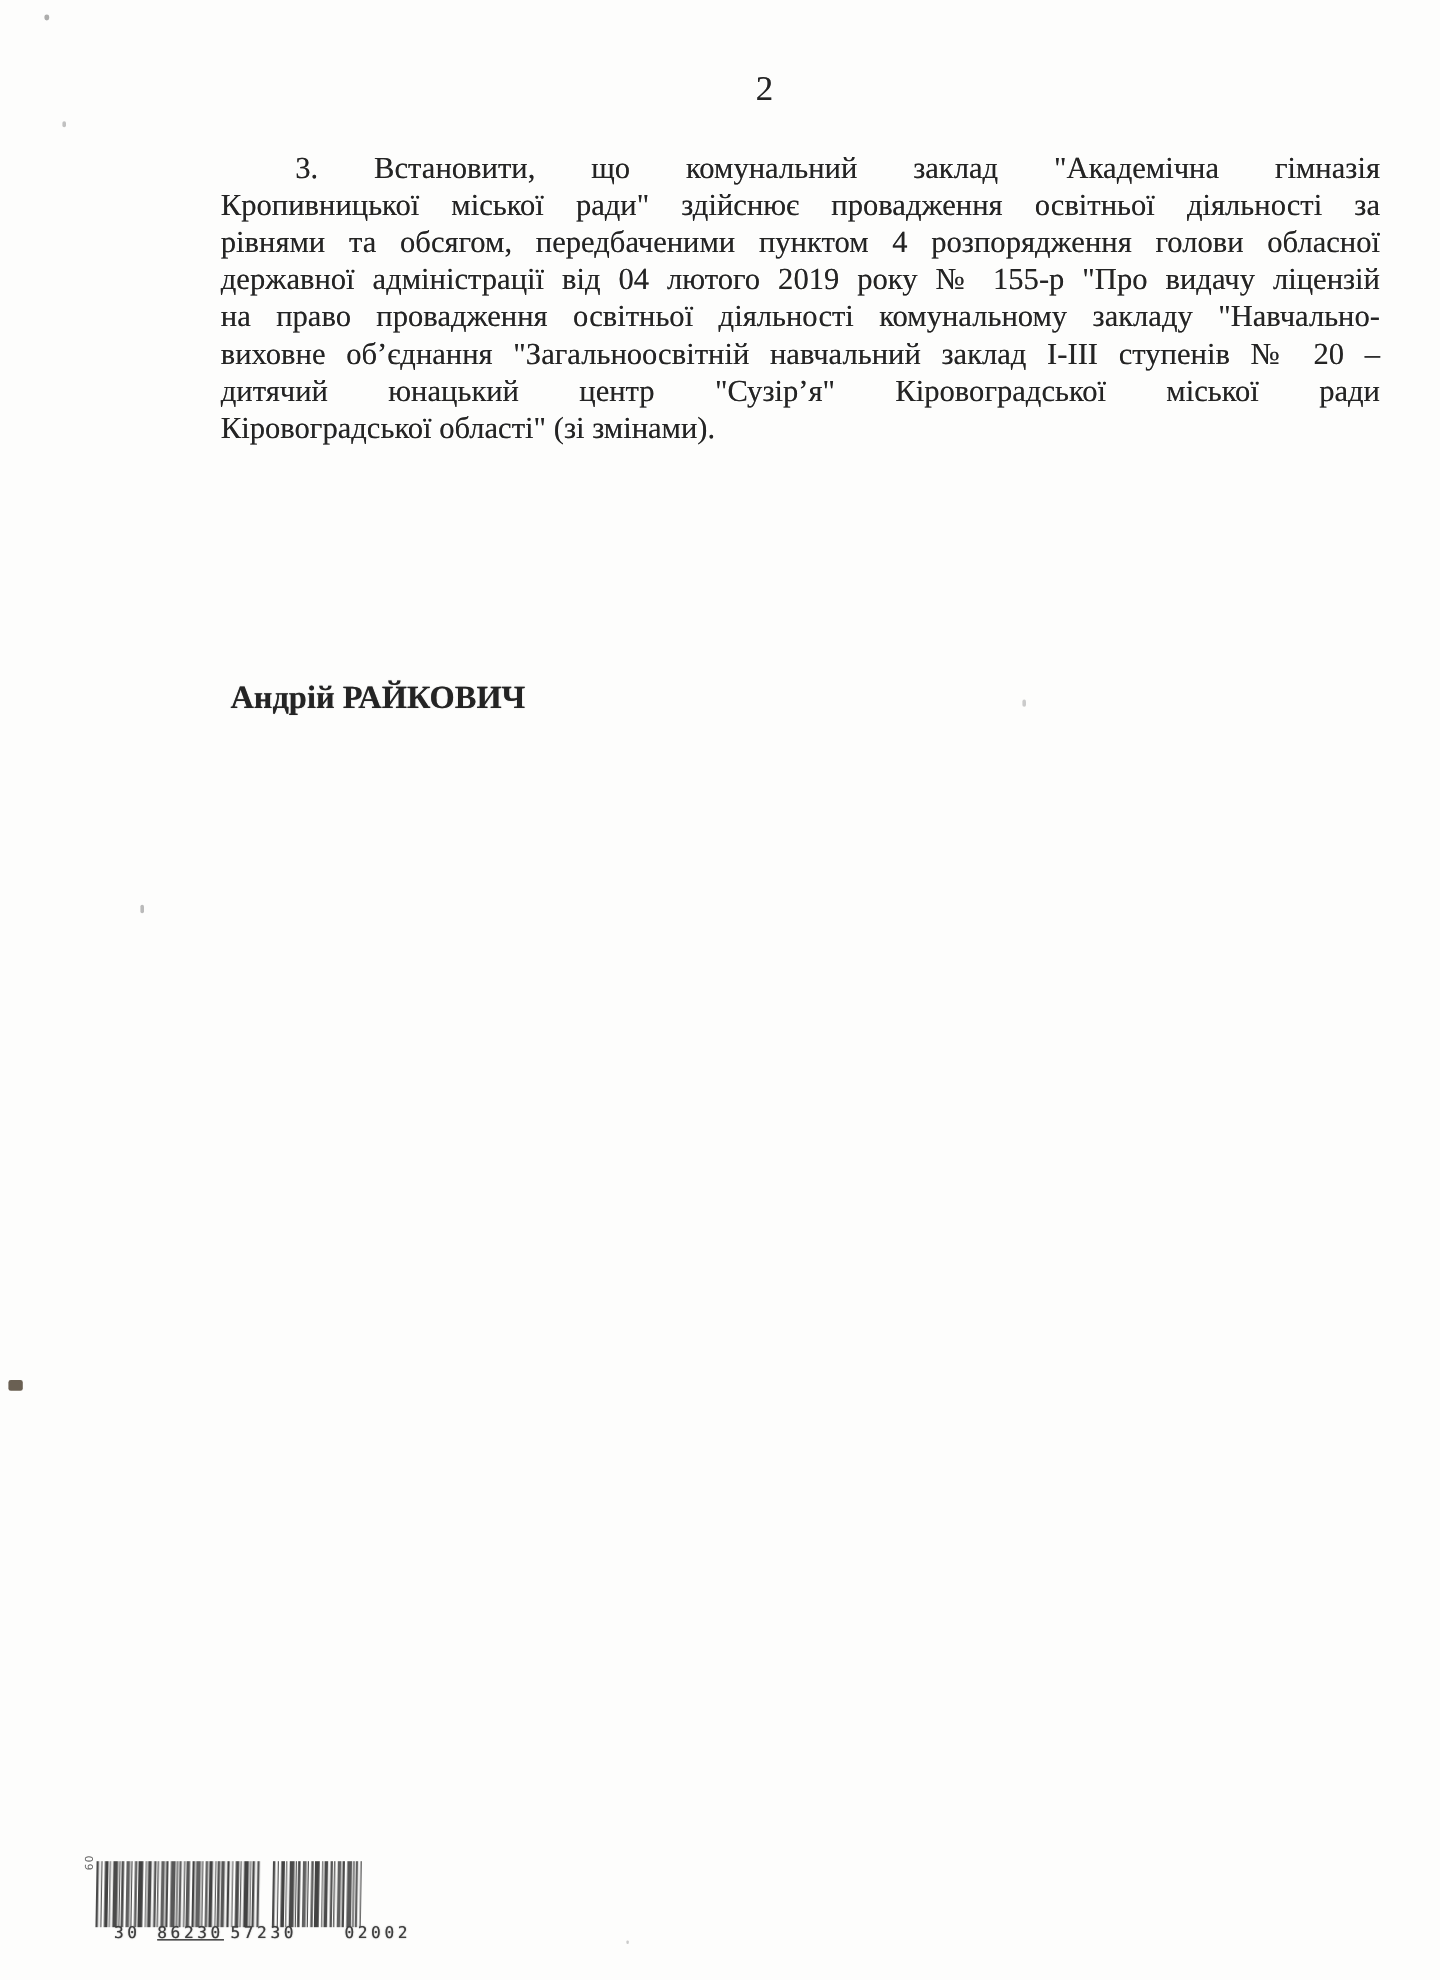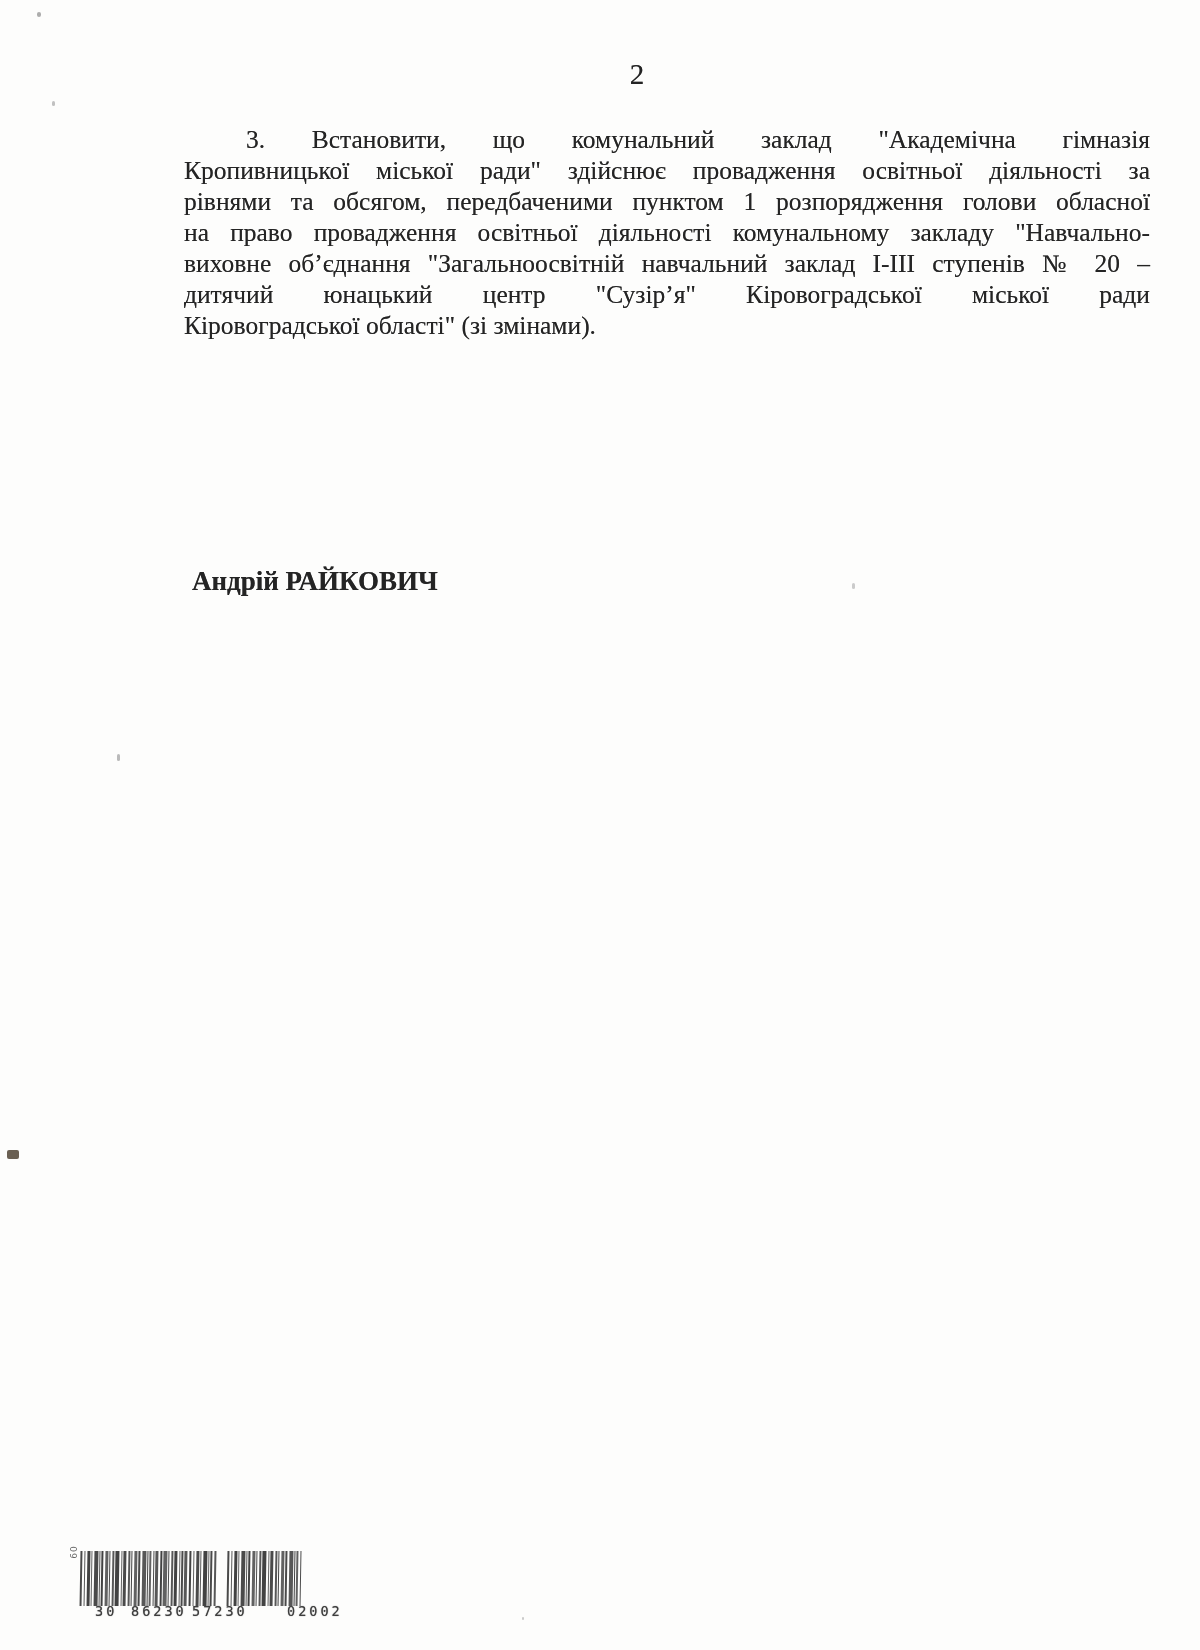--- a/index.html
+++ b/index.html
@@ -47,21 +47,21 @@
   .bars-b { left:171px; width:74px; }
   .bar { position:absolute; top:0; bottom:0; }
   .bc-digits span {
     position:absolute; bottom:1px;
     font-family:"DejaVu Sans Mono", monospace;
     font-size:13.5px; letter-spacing:3px; color:#3e3e3e;
     text-shadow:0 0 1px rgba(70,70,70,.8);
     margin-left:37px;
   }
   .bc-d0 { left:2px; }
-  .bc-d1 { left:38px; }
+  .bc-d1 { left:38px;text-decoration:underline; }
   .bc-d2 { left:99px; }
   .bc-d3 { left:194px; }
   
   .speck { position:absolute; border-radius:2px; }
   .s1 { left:37px; top:12px;  width:4px;  height:5px; background:#8a8a8a; opacity:.7; }
   .s2 { left:52px; top:101px; width:3px;  height:5px; background:#9a9a9a; opacity:.6; }
   .s3 { left:117px; top:754px; width:3px; height:7px; background:#8d8d8d; opacity:.6; }
   .s4 { left:7px;  top:1150px; width:12px; height:9px; background:#5d5244; opacity:.92; }
   .s5 { left:852px; top:583px; width:3px; height:6px; background:#aaa; opacity:.6; }
   .s6 { left:522px; top:1617px; width:2px; height:3px; background:#999; opacity:.5; }
@@ -69,21 +69,22 @@
 </head>
 <body>
 
 <div class="page">
 
   <div class="page-number">2</div>
 
   <div class="textblock doc-text p3">
     <div class="jline indent">3. Встановити, що комунальний заклад "Академічна гімназія</div>
     <div class="jline">Кропивницької міської ради" здійснює провадження освітньої діяльності за</div>
-    <div class="jline">рівнями та обсягом, передбаченими пунктом 1 розпорядження голови обласної</div>
+    <div class="jline">рівнями та обсягом, передбаченими пунктом 4 розпорядження голови обласної</div>
+    <div class="jline">державної адміністрації від 04 лютого 2019 року № 155-р "Про видачу ліцензій</div>
     <div class="jline">на право провадження освітньої діяльності комунальному закладу "Навчально-</div>
     <div class="jline">виховне об’єднання "Загальноосвітній навчальний заклад І-ІІІ ступенів № 20 –</div>
     <div class="jline">дитячий юнацький центр "Сузір’я" Кіровоградської міської ради</div>
     <div class="lline">Кіровоградської області" (зі змінами).</div>
   </div>
 
   <div class="textblock doc-text p4">
   </div>
 
   <div class="signature">

